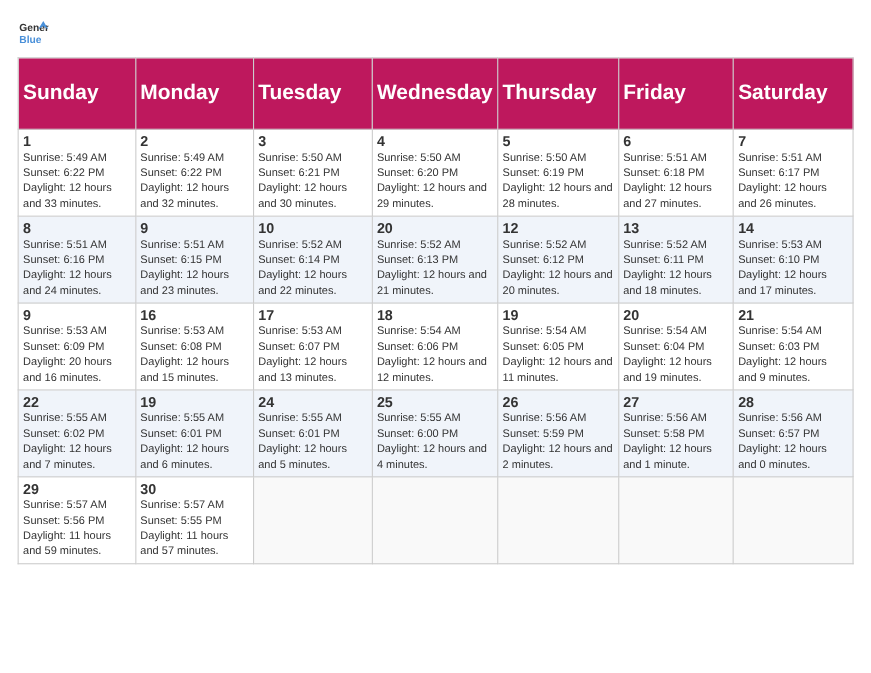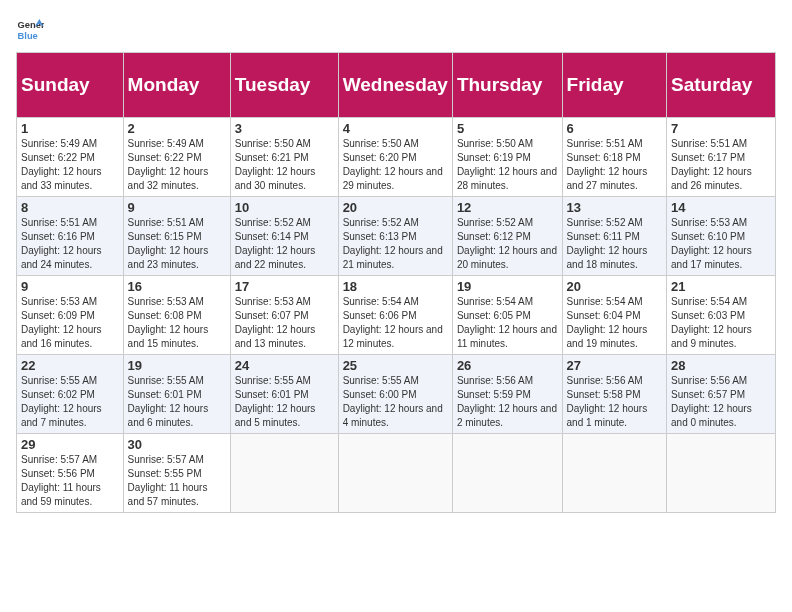--- a/index.html
+++ b/index.html
@@ -223,21 +223,21 @@
           <span>Daylight: 12 hours and 17 minutes.</span>
         </div>
       </td>
       </tr>
       <tr class="week-row">
         <td>
         <span class="day-number">9</span>
         <div class="day-info">
           <span>Sunrise: 5:53 AM</span><br>
           <span>Sunset: 6:09 PM</span><br>
-          <span>Daylight: 12 hours and 16 minutes.</span>
+          <span>Daylight: 20 hours and 16 minutes.</span>
         </div>
       </td>
         <td>
         <span class="day-number">16</span>
         <div class="day-info">
           <span>Sunrise: 5:53 AM</span><br>
           <span>Sunset: 6:08 PM</span><br>
           <span>Daylight: 12 hours and 15 minutes.</span>
         </div>
       </td>

